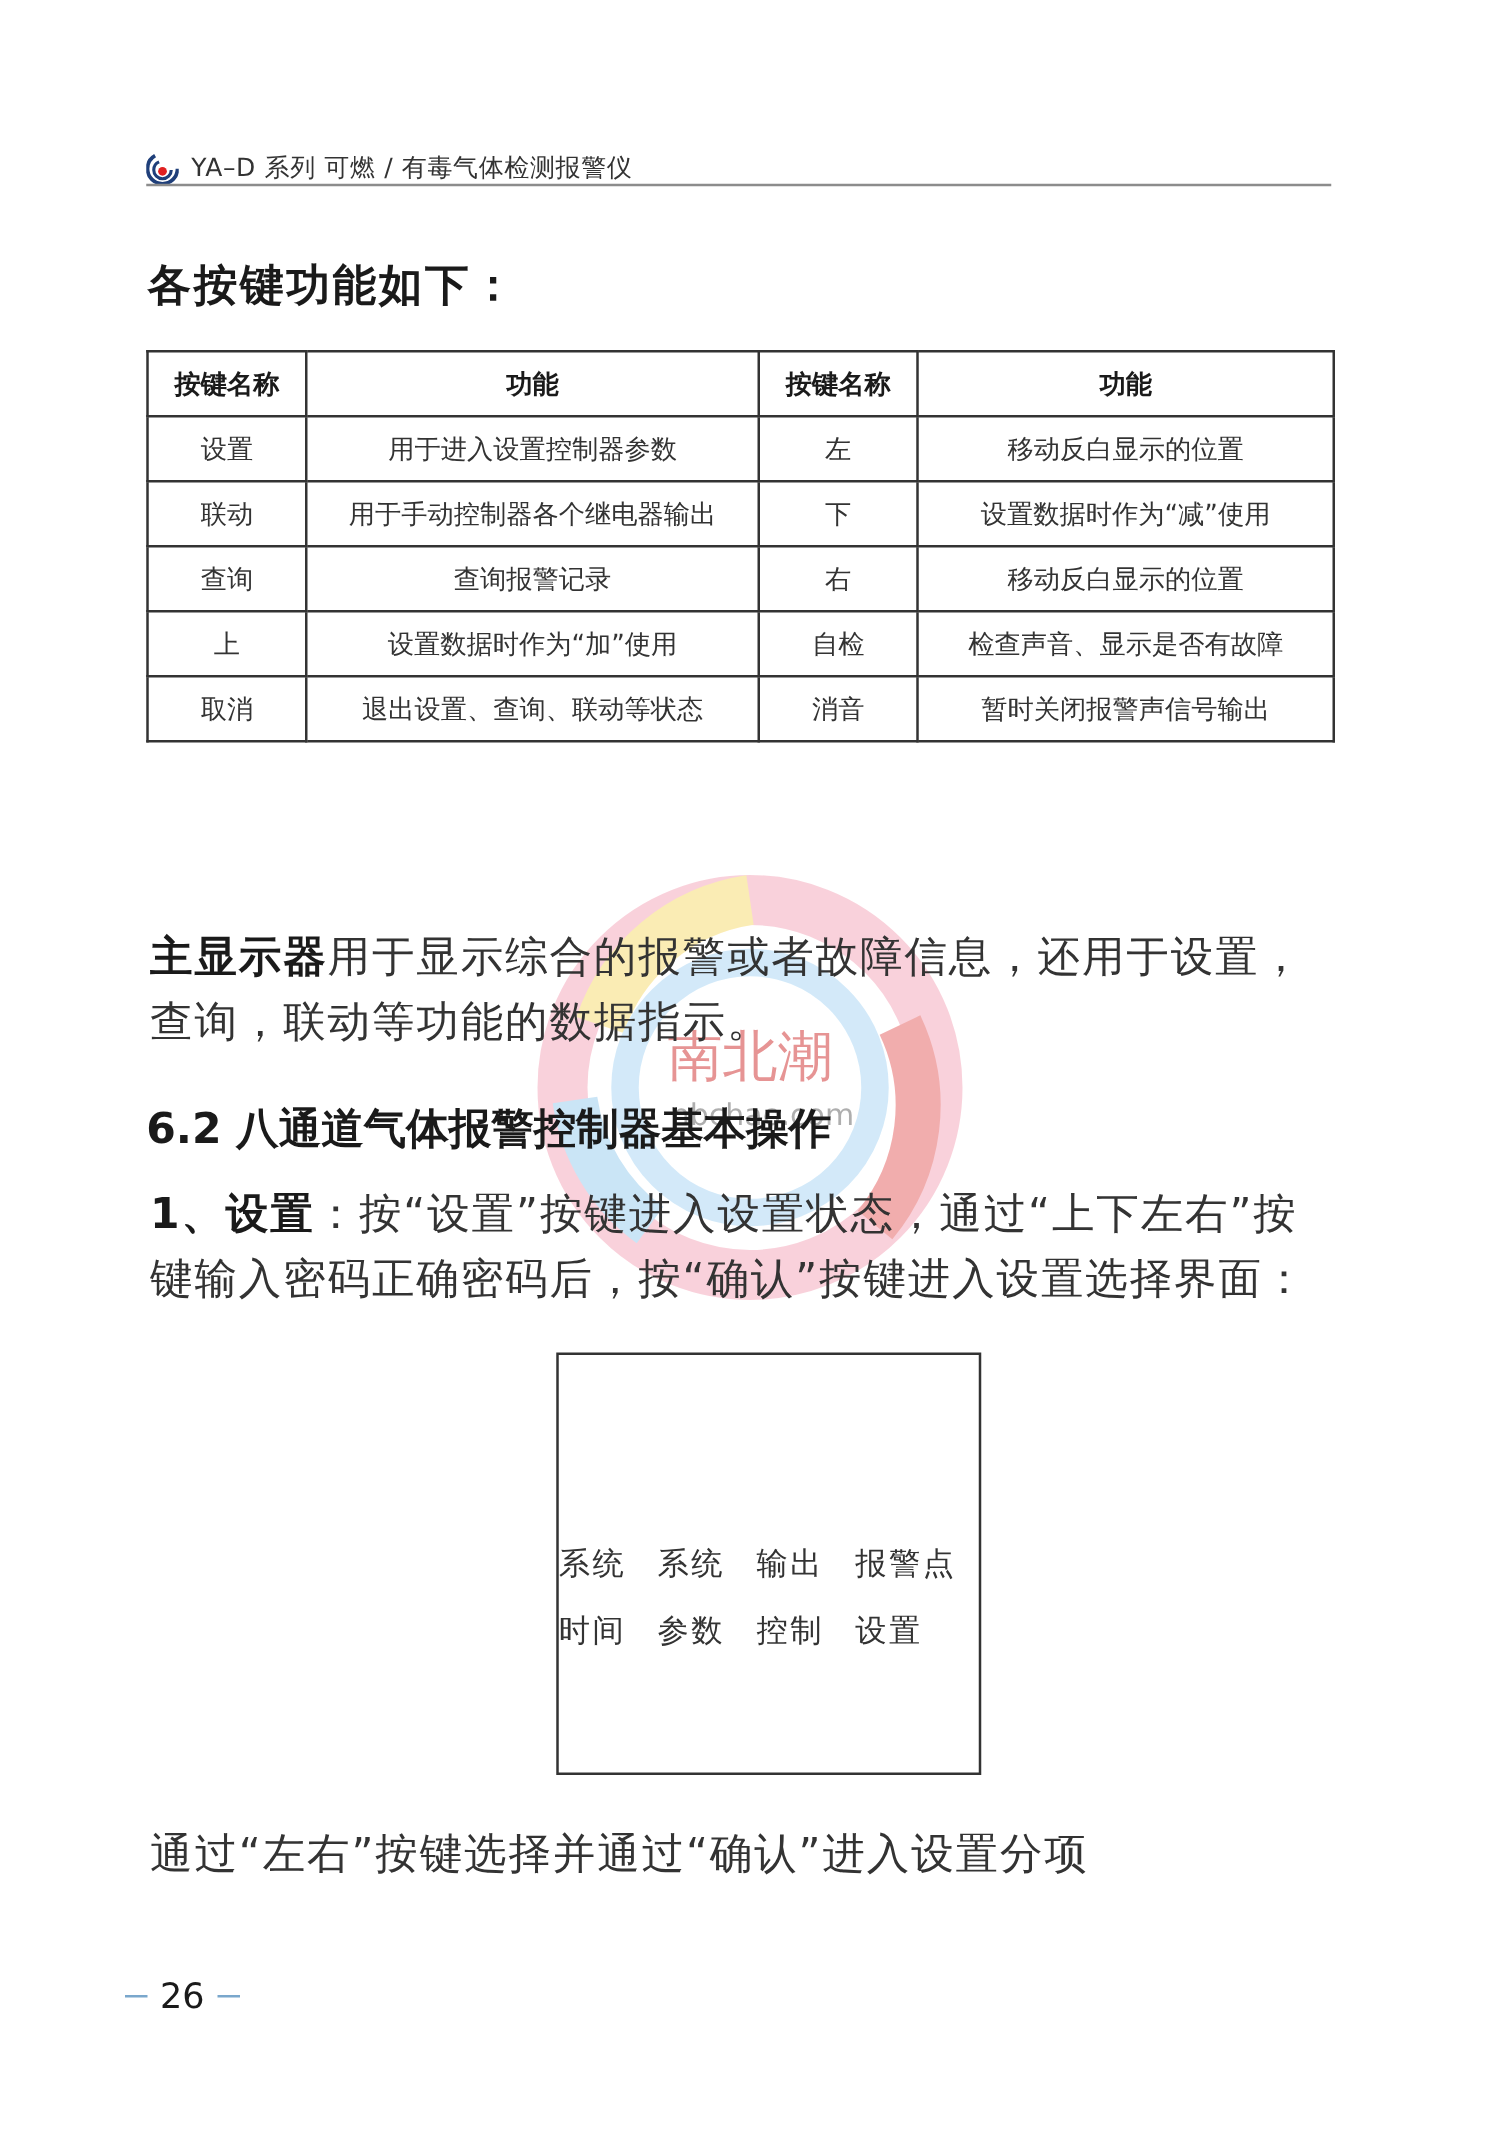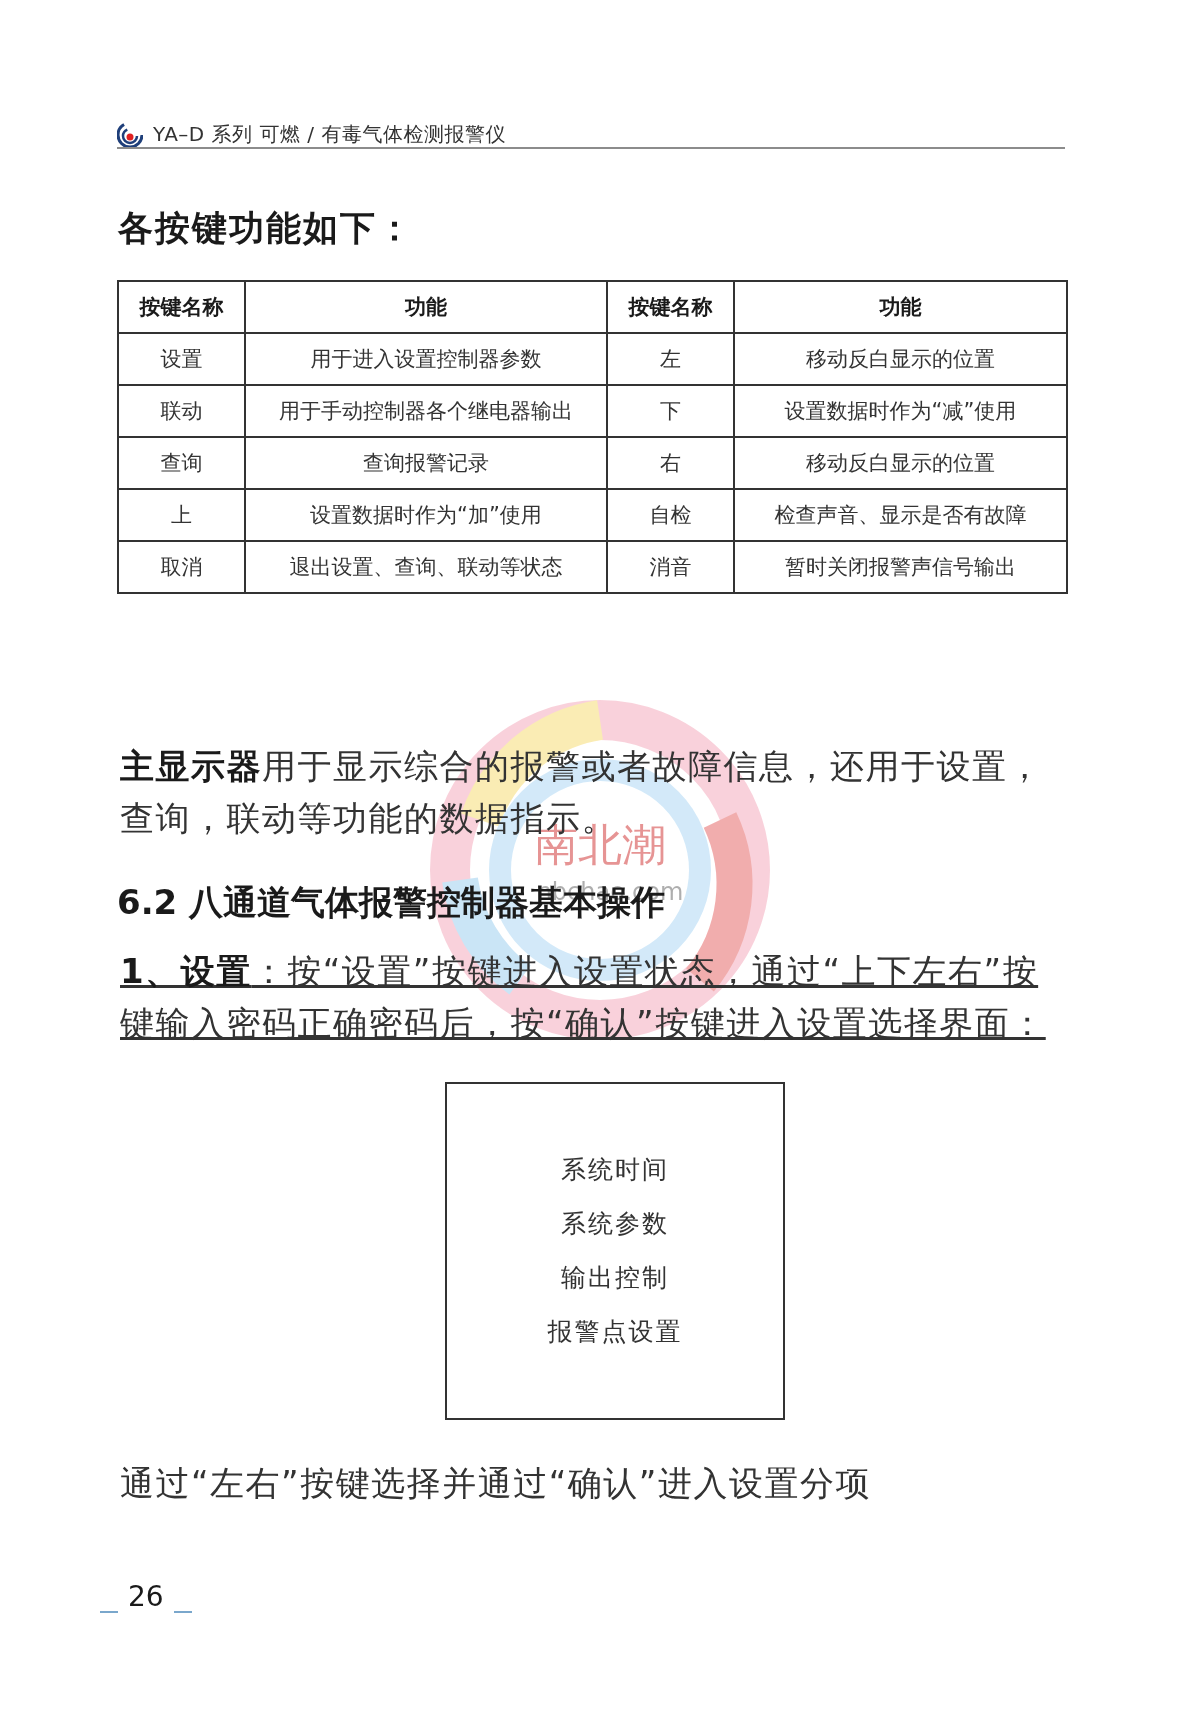--- a/index.html
+++ b/index.html
@@ -35,25 +35,25 @@
     .para {
       position: absolute; left: 120px; width: 950px; font-size: 34px; line-height: 52px; color: #333;
       letter-spacing: 1.5px;
     }
     .para b { color: #1a1a1a; }
     .h2 {
       position: absolute; left: 117px; top: 880px; font-size: 34px; font-weight: bold; color: #1a1a1a;
     }
     .menu-box {
       position: absolute; left: 445px; top: 1082px; width: 336px; height: 334px;
-      border: 2px solid #333; display: flex; flex-direction: column; justify-content: center; align-items: center;
+      border: 2px solid #333; display: flex; flex-direction: row; justify-content: center; align-items: center;
     }
     .menu-item { font-size: 25px; color: #333; height: 54px; line-height: 54px; letter-spacing: 2px; }
     .footer {
-      position: absolute; left: 100px; top: 1580px; display: flex; align-items: flex-end; gap: 10px;
+      position: absolute; left: 100px; top: 1580px; display: flex; align-items: center; gap: 10px;
     }
     .dash { width: 18px; height: 2px; background: #7aa7cc; }
     .page-num { font-size: 28px; color: #1a1a1a; }
   </style>
 </head>
 <body>
 
 <div class="header">
   <svg class="logo" viewBox="0 0 26 26">
     <circle cx="13" cy="13" r="12" fill="none" stroke="#1f3f7a" stroke-width="3" stroke-dasharray="50 25"></circle>
@@ -126,21 +126,21 @@
   <text x="200" y="160" text-anchor="middle" font-size="44" fill="#e07a7a" opacity="0.8" font-family="'DejaVu Serif', serif">南北潮</text>
   <text x="210" y="200" text-anchor="middle" font-size="24" fill="#7a7a7a" opacity="0.6" font-family="'DejaVu Sans', sans-serif">nbchao.com</text>
 </svg>
 
 <div class="para" style="top:740px;">
   <b>主显示器</b><span>用于显示综合的报警或者故障信息，还用于设置，查询，联动等功能的数据指示。</span>
 </div>
 
 <div class="h2">6.2 八通道气体报警控制器基本操作</div>
 
-<div class="para" style="top:945px;text-decoration:underline;">
+<div class="para" style="top:945px;">
   <b>1、设置</b><span>：按“设置”按键进入设置状态，通过“上下左右”按键输入密码正确密码后，按“确认”按键进入设置选择界面：</span>
 </div>
 
 <div class="menu-box">
   <div class="menu-item">系统时间</div>
   <div class="menu-item">系统参数</div>
   <div class="menu-item">输出控制</div>
   <div class="menu-item">报警点设置</div>
 </div>
 

